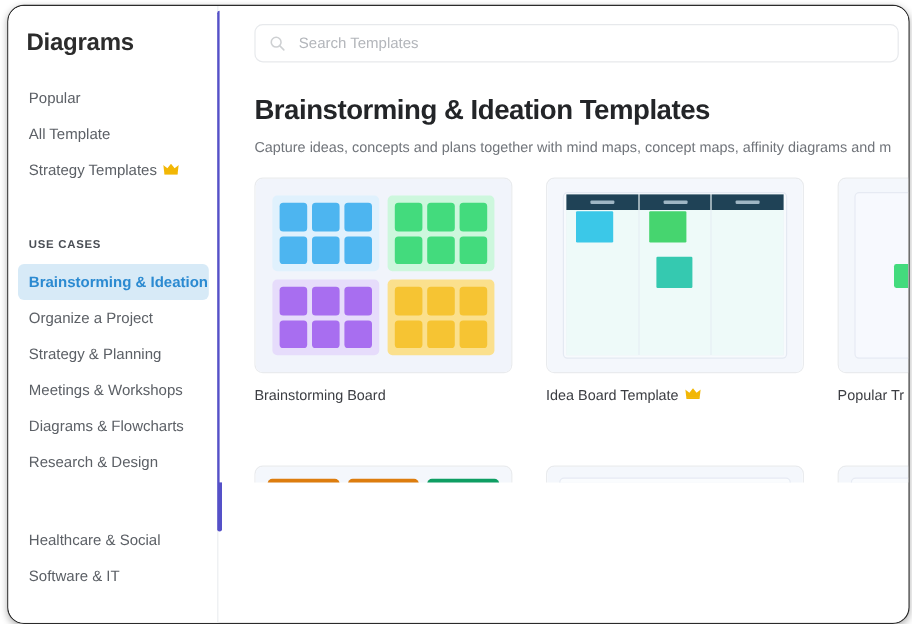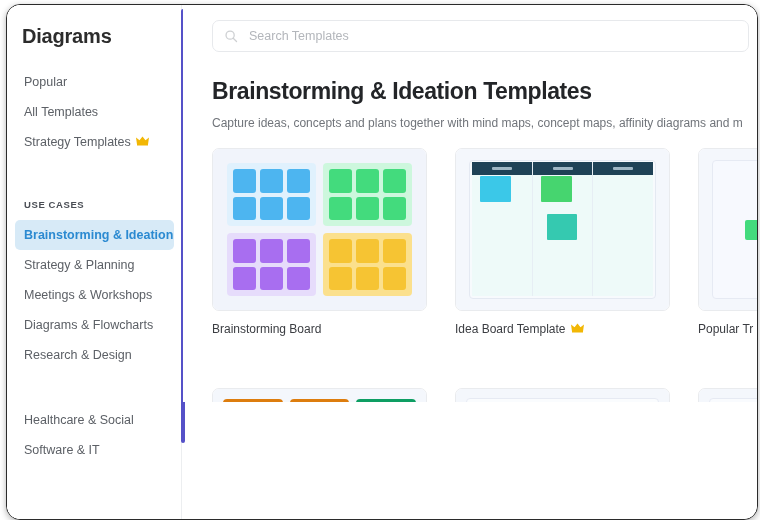--- a/index.html
+++ b/index.html
@@ -246,35 +246,38 @@
 <div id="window">
  <div id="window-inner">
 
   <div id="sidebar">
     <div id="sidebar-title">Diagrams</div>
     <div class="nav-list" id="nav-top" style="top:62px;">
           <div class="nav-item">
             <span>Popular</span>
           </div>
           <div class="nav-item">
-            <span>All Templates</span>
+            <span>All Template</span>
           </div>
           <div class="nav-item">
             <span>Strategy Templates</span>
             <span class="crown"><svg width="13" height="10" viewBox="0 0 26 20">
                 <path d="M2 17h22l2-14-7 5.5L13 1 7 8.5 0 3z" fill="#f2b705"></path>
                 <rect x="2" y="16" width="22" height="3" fill="#f2b705"></rect>
               </svg></span>
           </div>
         </div>
     <div class="nav-list" id="nav-sections" style="top:190px;">
           <div class="nav-section">USE CASES</div>
           <div style="height: 7px;"></div>
           <div class="nav-item selected">
             <span>Brainstorming &amp; Ideation</span>
+          </div>
+          <div class="nav-item">
+            <span>Organize a Project</span>
           </div>
           <div class="nav-item">
             <span>Strategy &amp; Planning</span>
           </div>
           <div class="nav-item">
             <span>Meetings &amp; Workshops</span>
           </div>
           <div class="nav-item">
             <span>Diagrams &amp; Flowcharts</span>
           </div>

